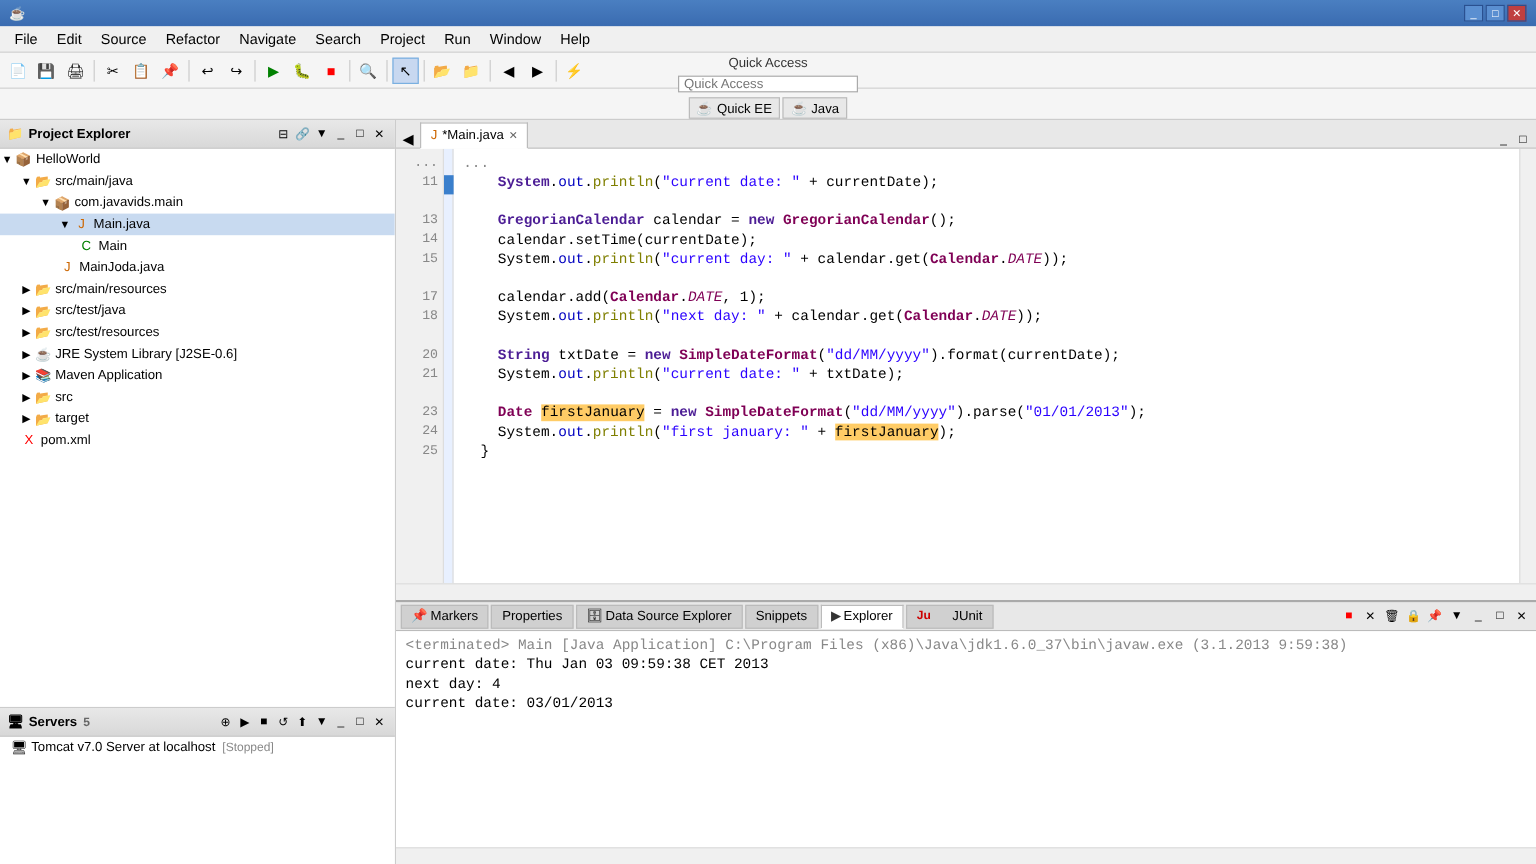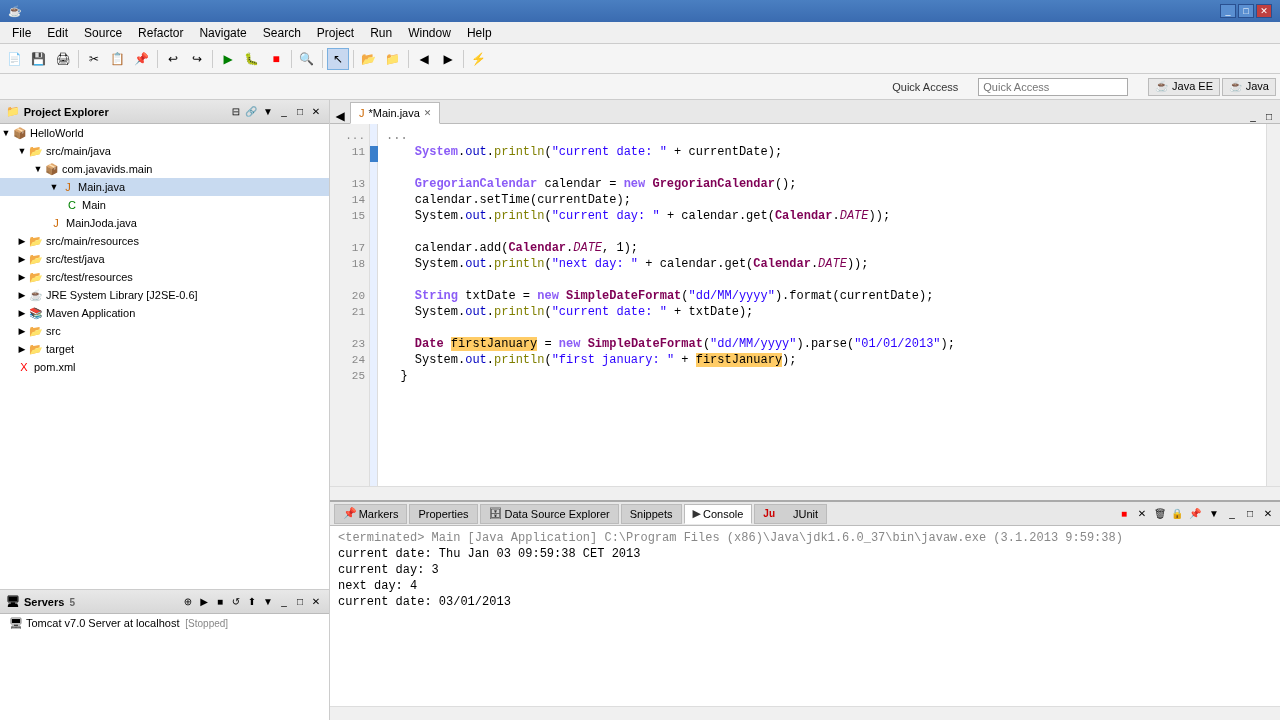--- a/index.html
+++ b/index.html
@@ -66,21 +66,22 @@
 
     
     #quickaccess-bar {
       background: #f5f5f5;
       height: 26px;
       display: flex;
       align-items: center;
       border-bottom: 1px solid #ccc;
       padding: 0 4px;
       justify-content: flex-end;
-      gap: 20px;
+      gap: 4px;
+      flex-direction: column;
     }
     #quickaccess-input {
       width: 150px; height: 18px;
       border: 1px solid #aaa;
       padding: 0 4px;
       font-size: 11px;
       background: white;
     }
     .perspective-btn {
       padding: 1px 6px;
@@ -296,21 +297,21 @@
       flex: 1;
       background: white;
       font-family: 'Courier New', monospace;
       font-size: 12px;
       padding: 4px 8px;
       overflow-y: auto;
       line-height: 16px;
     }
 
     
-    .kw { color: #8b5cf6; font-weight: bold; }
+    .kw { color: #4c1d95; font-weight: bold; }
     .str { color: #2a00ff; }
     .type { color: #7f0055; font-weight: bold; }
 
     
     #h-scroll {
       height: 14px;
       background: #f0f0f0;
       border-top: 1px solid #ddd;
       display: flex;
       align-items: center;
@@ -373,21 +374,21 @@
   <button class="tb-btn">⚡</button>
   <div style="flex:1"></div>
 </div>
 
 <div id="quickaccess-bar">
   <label style="font-size:11px; color:#333;">
     <span>Quick Access</span>
   </label>
   <input id="quickaccess-input" type="text" placeholder="Quick Access" style="">
   <div style="display:flex; gap:2px;">
-    <button class="perspective-btn">☕ Java EE</button>
+    <button class="perspective-btn">☕ Quick EE</button>
     <button class="perspective-btn">☕ Java</button>
   </div>
 </div>
 
 <div id="main">
 
   <div id="left-panel">
 
     <div id="project-explorer">
       <div class="panel-header">
@@ -614,21 +615,21 @@
         </div>
         <div class="console-tab">
           <span>🗄</span>
           <span style="margin-left:2px;">Data Source Explorer</span>
         </div>
         <div class="console-tab">
           <span>Snippets</span>
         </div>
         <div class="console-tab active">
           <span style="color:#333;">▶</span>
-          <span style="margin-left:2px;">Console</span>
+          <span style="margin-left:2px;">Explorer</span>
         </div>
         <div class="console-tab">
           <span style="color:#cc0000; font-size:10px; font-weight:bold;">Ju</span>
           <span style="margin-left:18px;">JUnit</span>
         </div>
         <div class="console-tab-controls">
           <button class="console-ctrl" style="color:red;">■</button>
           <button class="console-ctrl">✕</button>
           <button class="console-ctrl">🗑</button>
           <button class="console-ctrl">🔒</button>
@@ -636,21 +637,20 @@
           <button class="console-ctrl">▼</button>
           <button class="console-ctrl">_</button>
           <button class="console-ctrl">□</button>
           <button class="console-ctrl">✕</button>
         </div>
       </div>
 
       <div id="console-content">
         <div style="color:#888;">&lt;terminated&gt; Main [Java Application] C:\Program Files (x86)\Java\jdk1.6.0_37\bin\javaw.exe (3.1.2013 9:59:38)</div>
         <div>current date: Thu Jan 03 09:59:38 CET 2013</div>
-        <div>current day: 3</div>
         <div>next day: 4</div>
         <div>current date: 03/01/2013</div>
       </div>
 
       <div style="height:14px; background:#f0f0f0; border-top:1px solid #ddd;"></div>
     </div>
 
   </div>
 </div>
 

